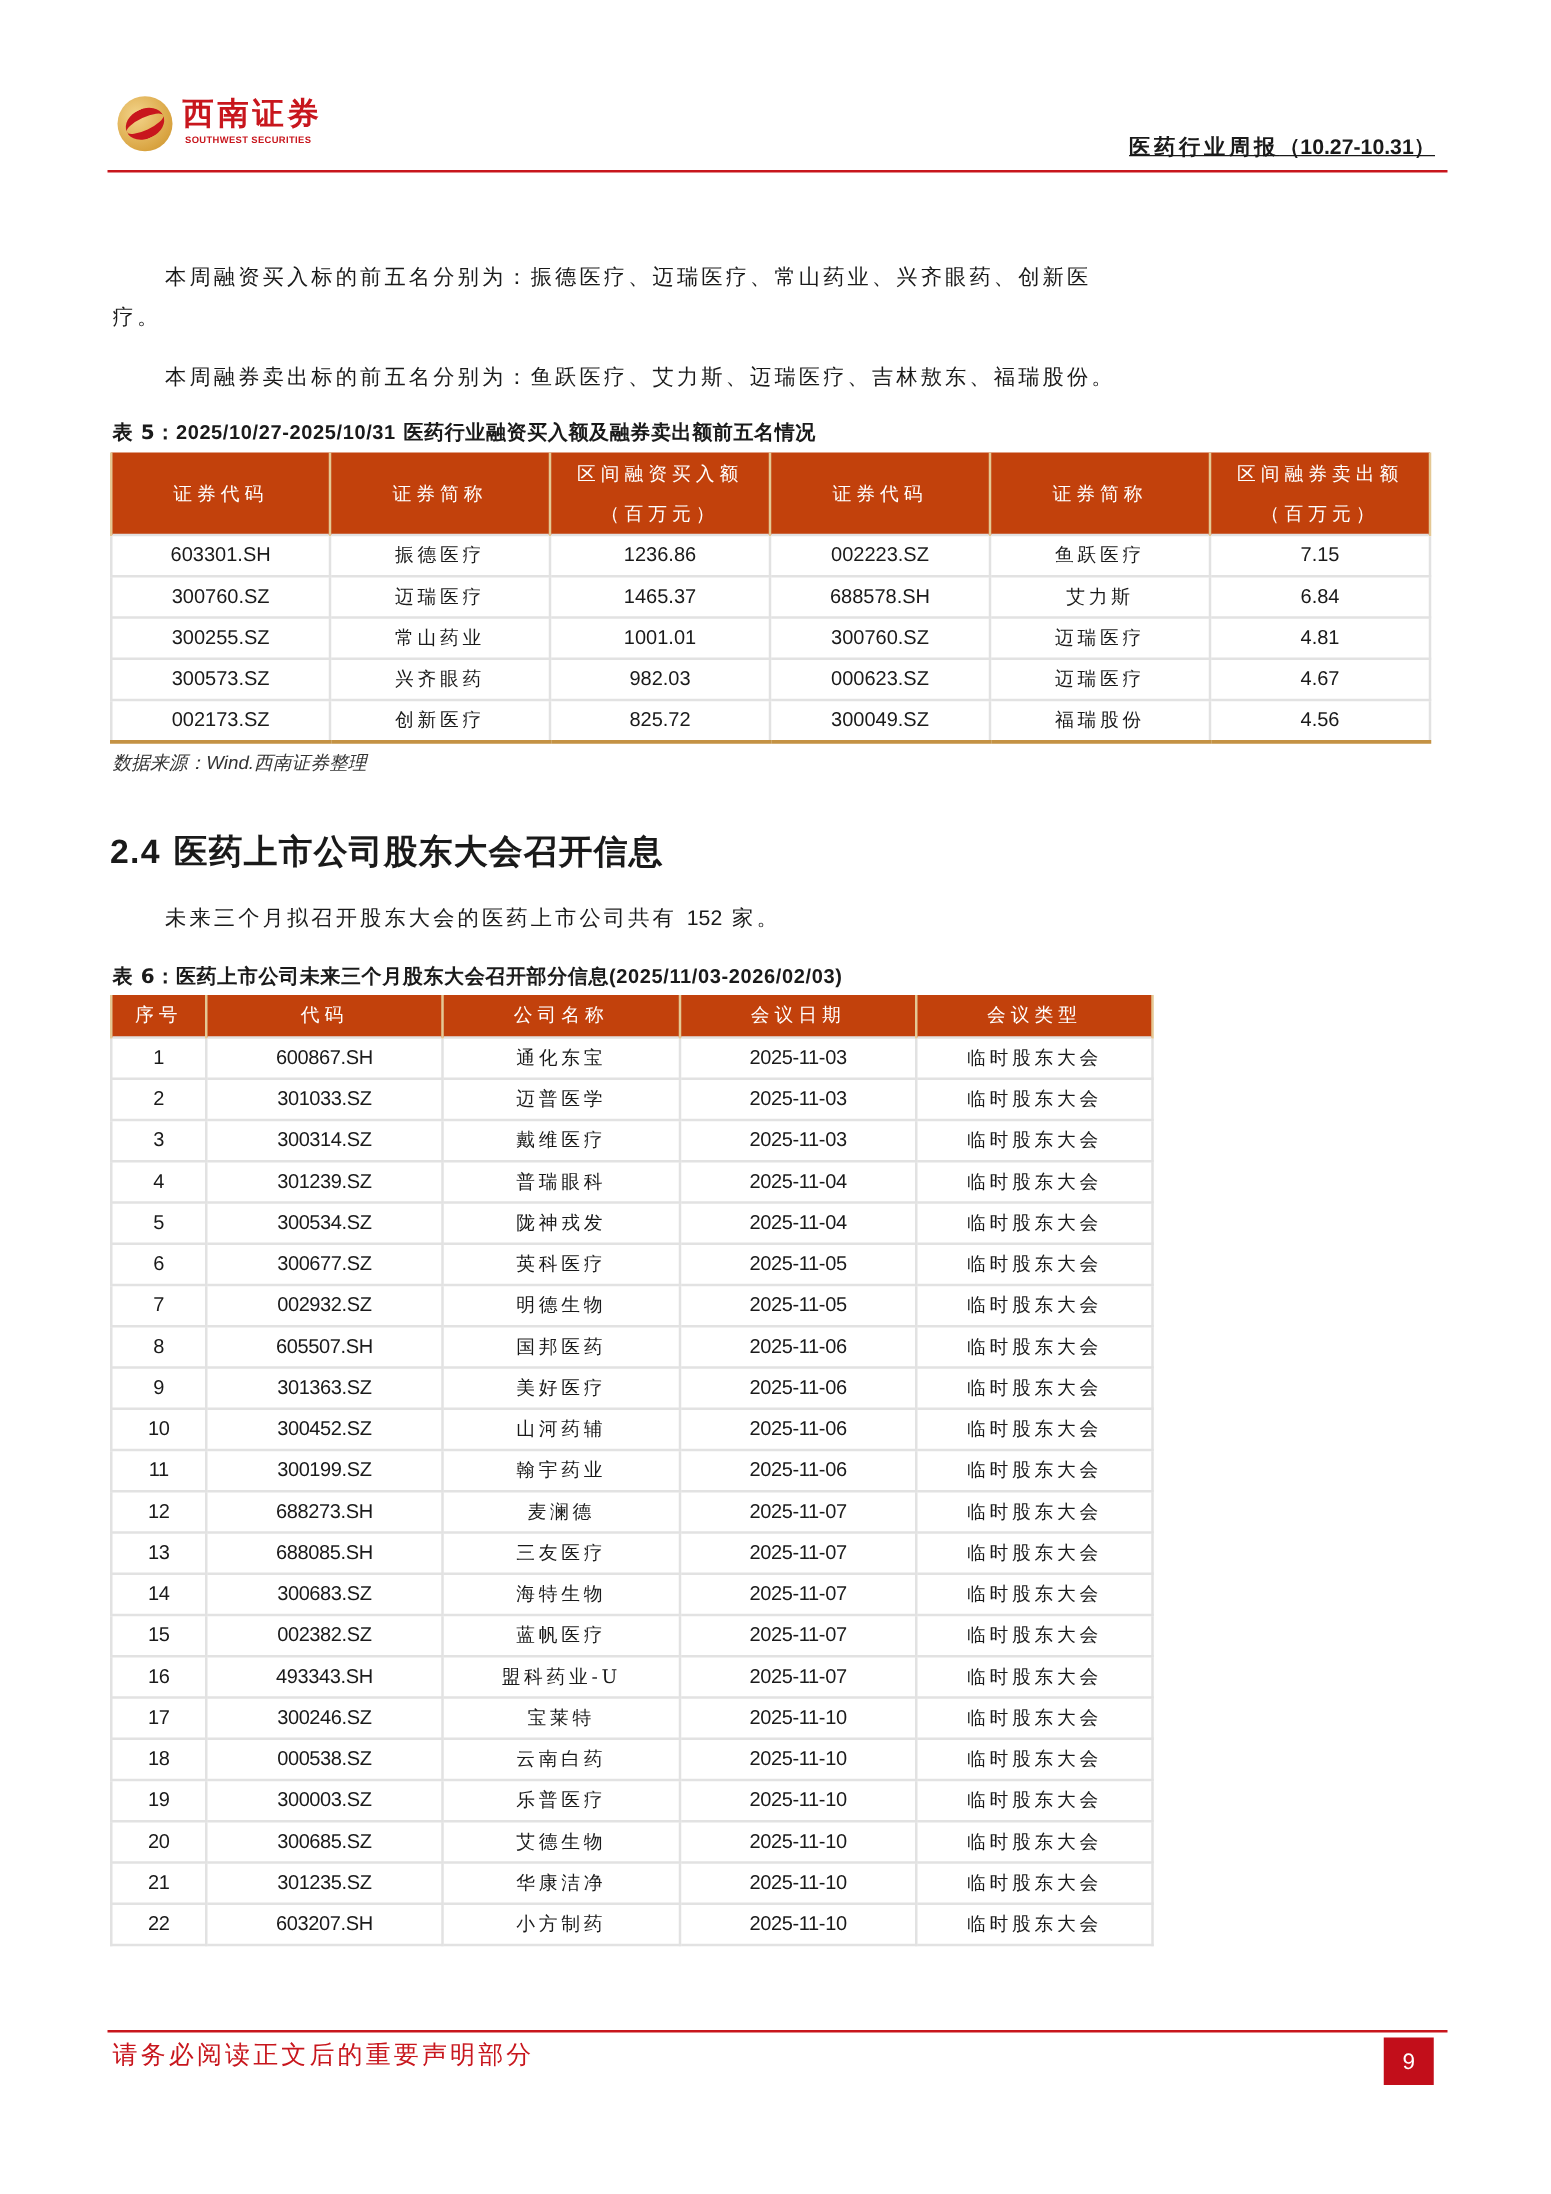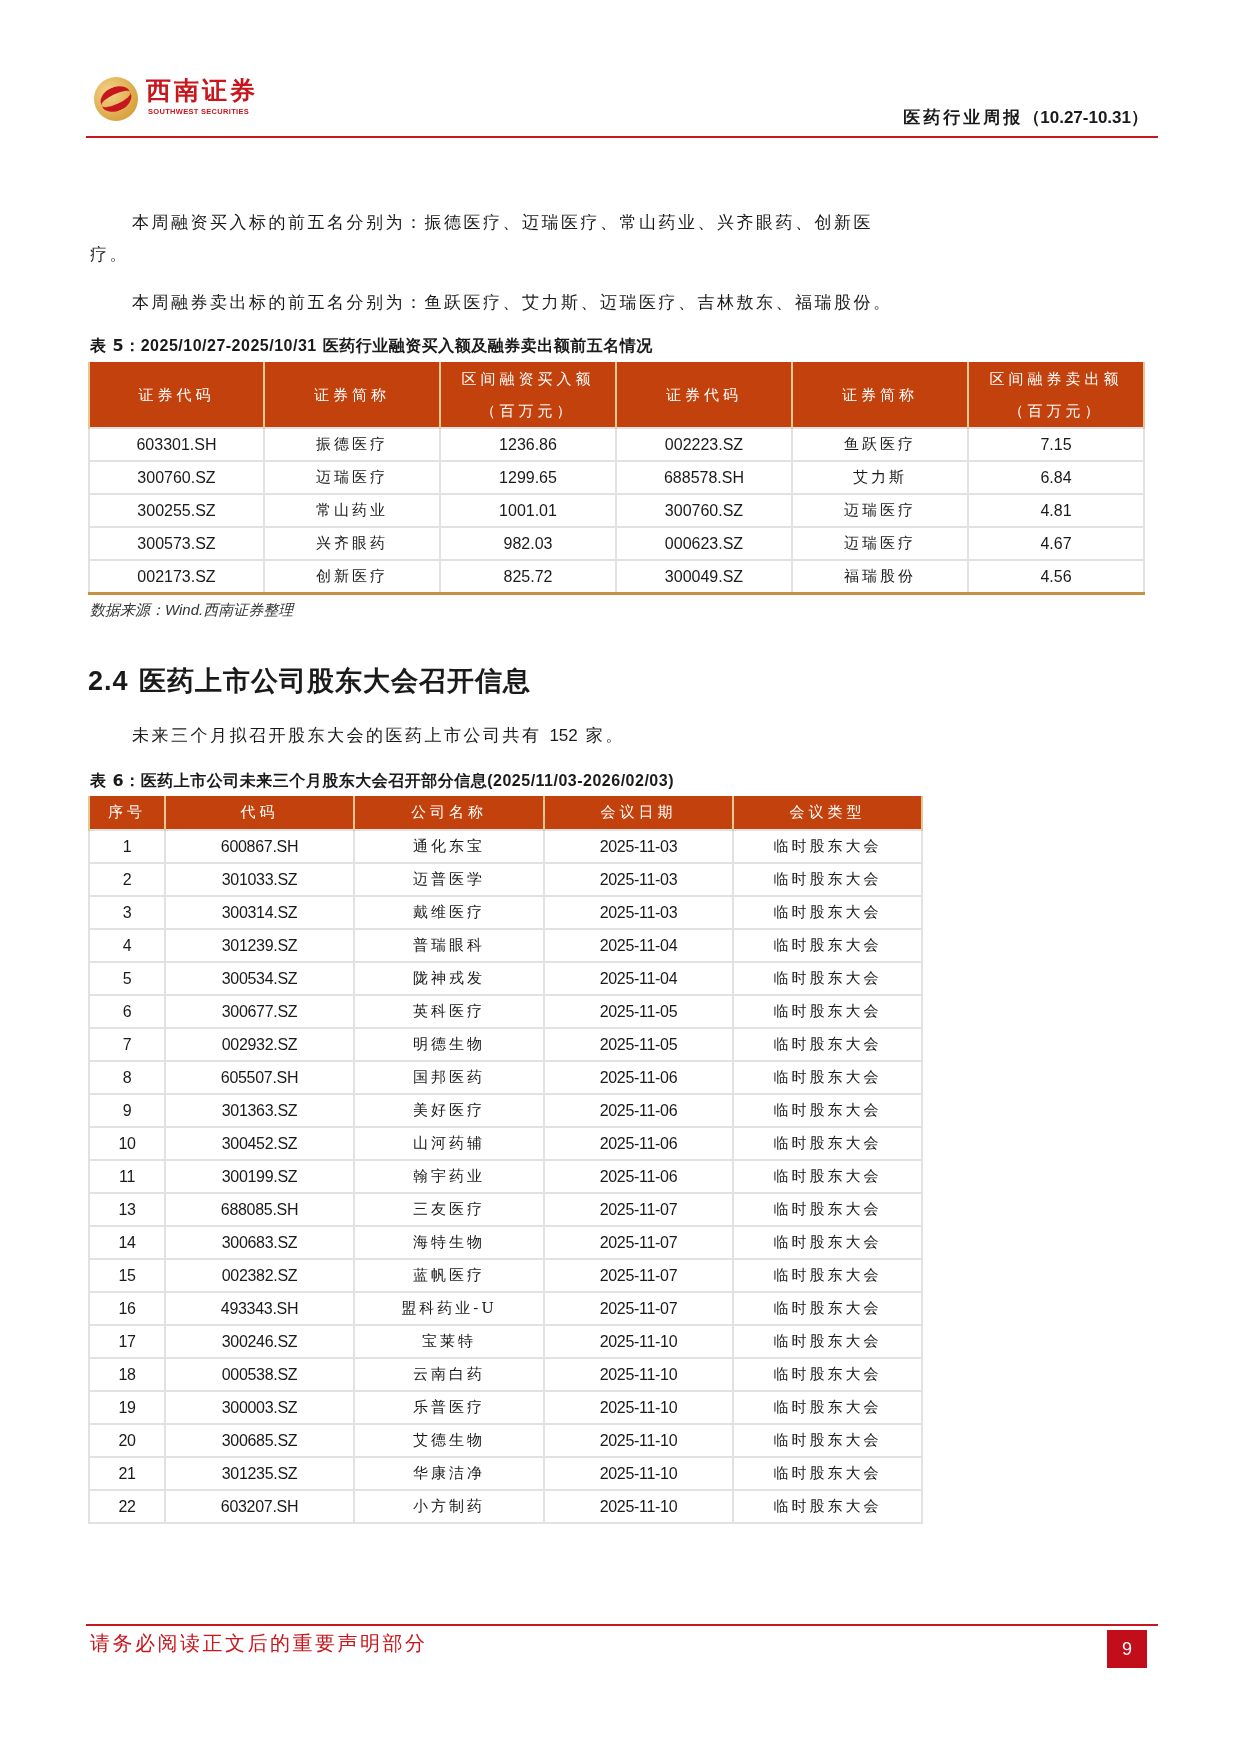--- a/index.html
+++ b/index.html
@@ -12,21 +12,21 @@
   .logo-circle { position:absolute; left:0; top:2px; width:44px; height:44px; border-radius:50%;
                  background:radial-gradient(circle at 35% 35%, #f3d48a, #d9a441 70%, #c58f2c); overflow:hidden; }
   .logo-swirl { position:absolute; left:6px; top:10px; width:32px; height:24px;
                 border-top:7px solid #c8161d; border-bottom:7px solid #c8161d; border-radius:50%;
                 transform:rotate(-25deg); box-sizing:border-box; }
   .logo-cn { position:absolute; left:52px; top:2px; font-family:"DejaVu Serif", serif; font-weight:bold;
              font-size:25px; color:#c8161d; letter-spacing:3px; line-height:28px; white-space:nowrap; }
   .logo-en { position:absolute; left:54px; top:32px; font-family:"Liberation Sans", sans-serif; font-weight:bold;
              font-size:7.5px; color:#c8161d; letter-spacing:0.3px; white-space:nowrap; }
   .header-title { right:93px; top:106px; font-size:17px; font-weight:bold; letter-spacing:3px; white-space:nowrap;
-                  font-family:"DejaVu Sans", sans-serif; }
+                  font-family:"DejaVu Sans", sans-serif;text-decoration:underline; }
   .header-title .num { font-family:"Liberation Sans", sans-serif; letter-spacing:0; }
   .header-line { left:86px; top:136px; width:1072px; height:2px; background:#c8161d; }
 
   
   .para { font-size:17px; line-height:32px; letter-spacing:2.5px; white-space:nowrap; }
   .p1 { left:132px; top:206px; }
   .p1b { left:90px; top:238px; }
   .p2 { left:132px; top:286px; }
 
   .caption { font-family:"DejaVu Sans", sans-serif; font-weight:bold; font-size:16px; white-space:nowrap; letter-spacing:0.5px; }
@@ -121,21 +121,21 @@
       <td class="n">603301.SH</td>
       <td class="c">振德医疗</td>
       <td class="n">1236.86</td>
       <td class="n">002223.SZ</td>
       <td class="c">鱼跃医疗</td>
       <td class="n">7.15</td>
     </tr>
     <tr>
       <td class="n">300760.SZ</td>
       <td class="c">迈瑞医疗</td>
-      <td class="n">1299.65</td>
+      <td class="n">1465.37</td>
       <td class="n">688578.SH</td>
       <td class="c">艾力斯</td>
       <td class="n">6.84</td>
     </tr>
     <tr>
       <td class="n">300255.SZ</td>
       <td class="c">常山药业</td>
       <td class="n">1001.01</td>
       <td class="n">300760.SZ</td>
       <td class="c">迈瑞医疗</td>
@@ -264,20 +264,27 @@
         <td class="c">临时股东大会</td>
       </tr>
       <tr>
         <td class="n">11</td>
         <td class="n">300199.SZ</td>
         <td class="c">翰宇药业</td>
         <td class="n">2025-11-06</td>
         <td class="c">临时股东大会</td>
       </tr>
       <tr>
+        <td class="n">12</td>
+        <td class="n">688273.SH</td>
+        <td class="c">麦澜德</td>
+        <td class="n">2025-11-07</td>
+        <td class="c">临时股东大会</td>
+      </tr>
+      <tr>
         <td class="n">13</td>
         <td class="n">688085.SH</td>
         <td class="c">三友医疗</td>
         <td class="n">2025-11-07</td>
         <td class="c">临时股东大会</td>
       </tr>
       <tr>
         <td class="n">14</td>
         <td class="n">300683.SZ</td>
         <td class="c">海特生物</td>

